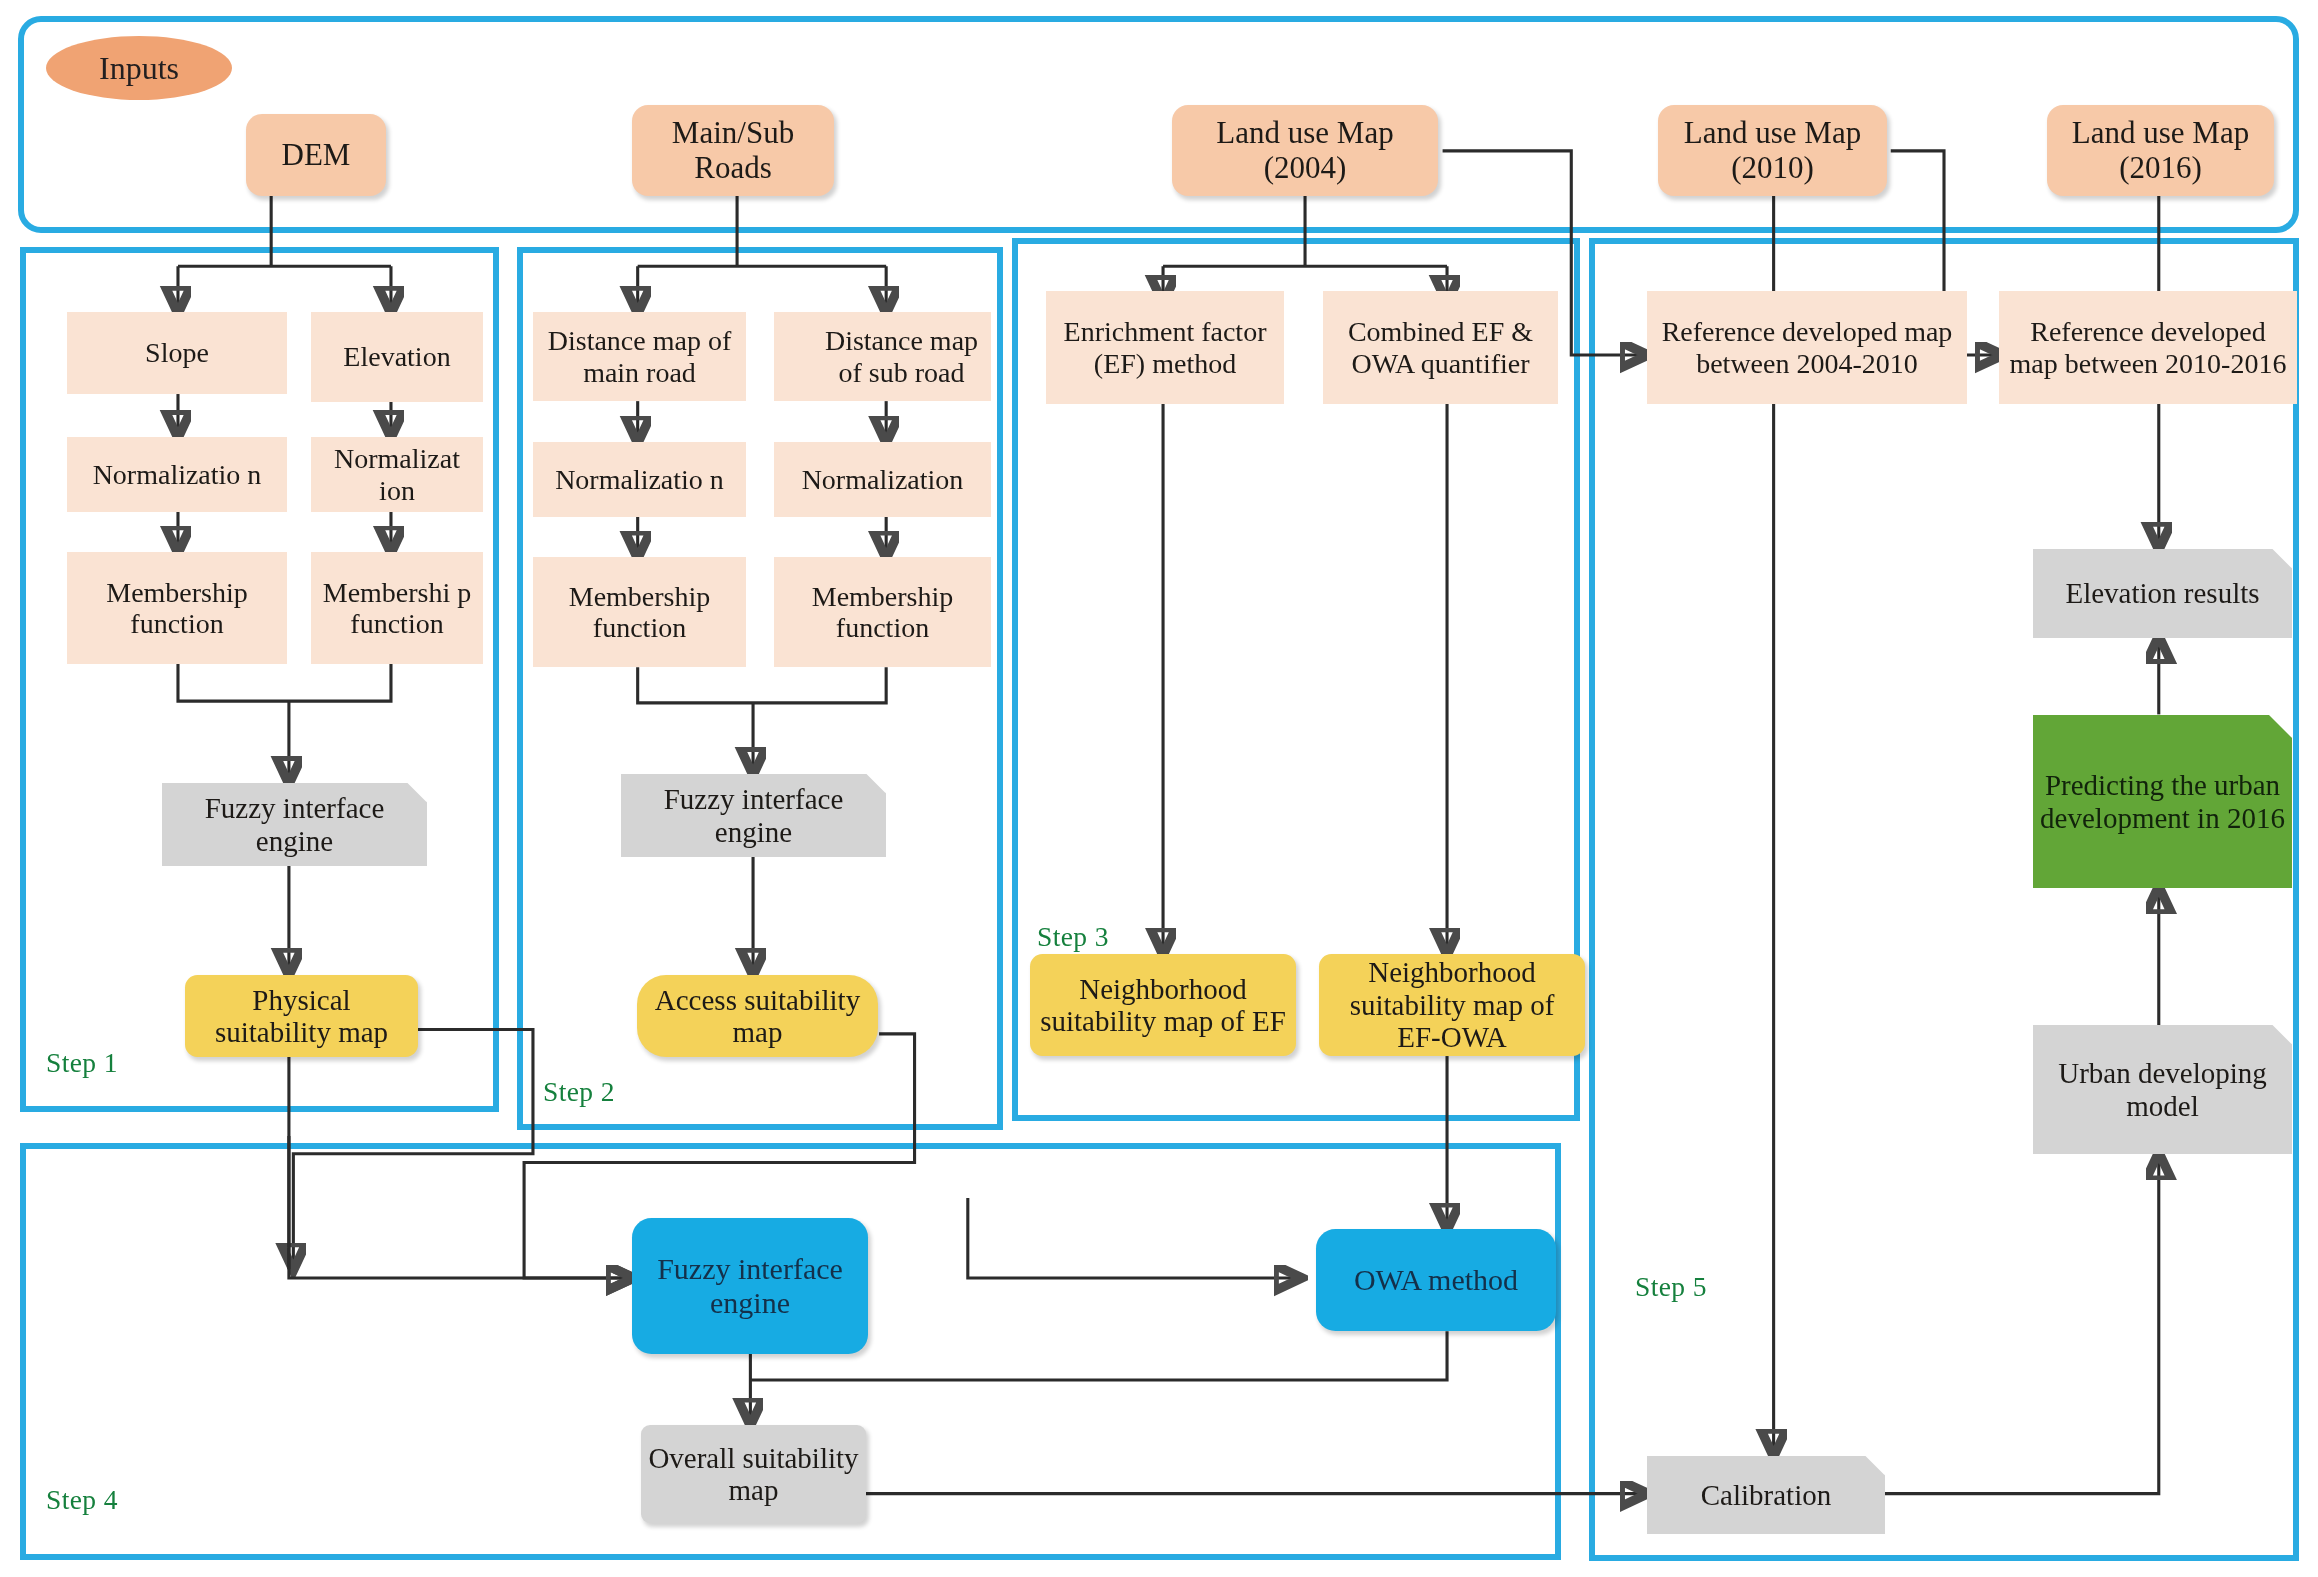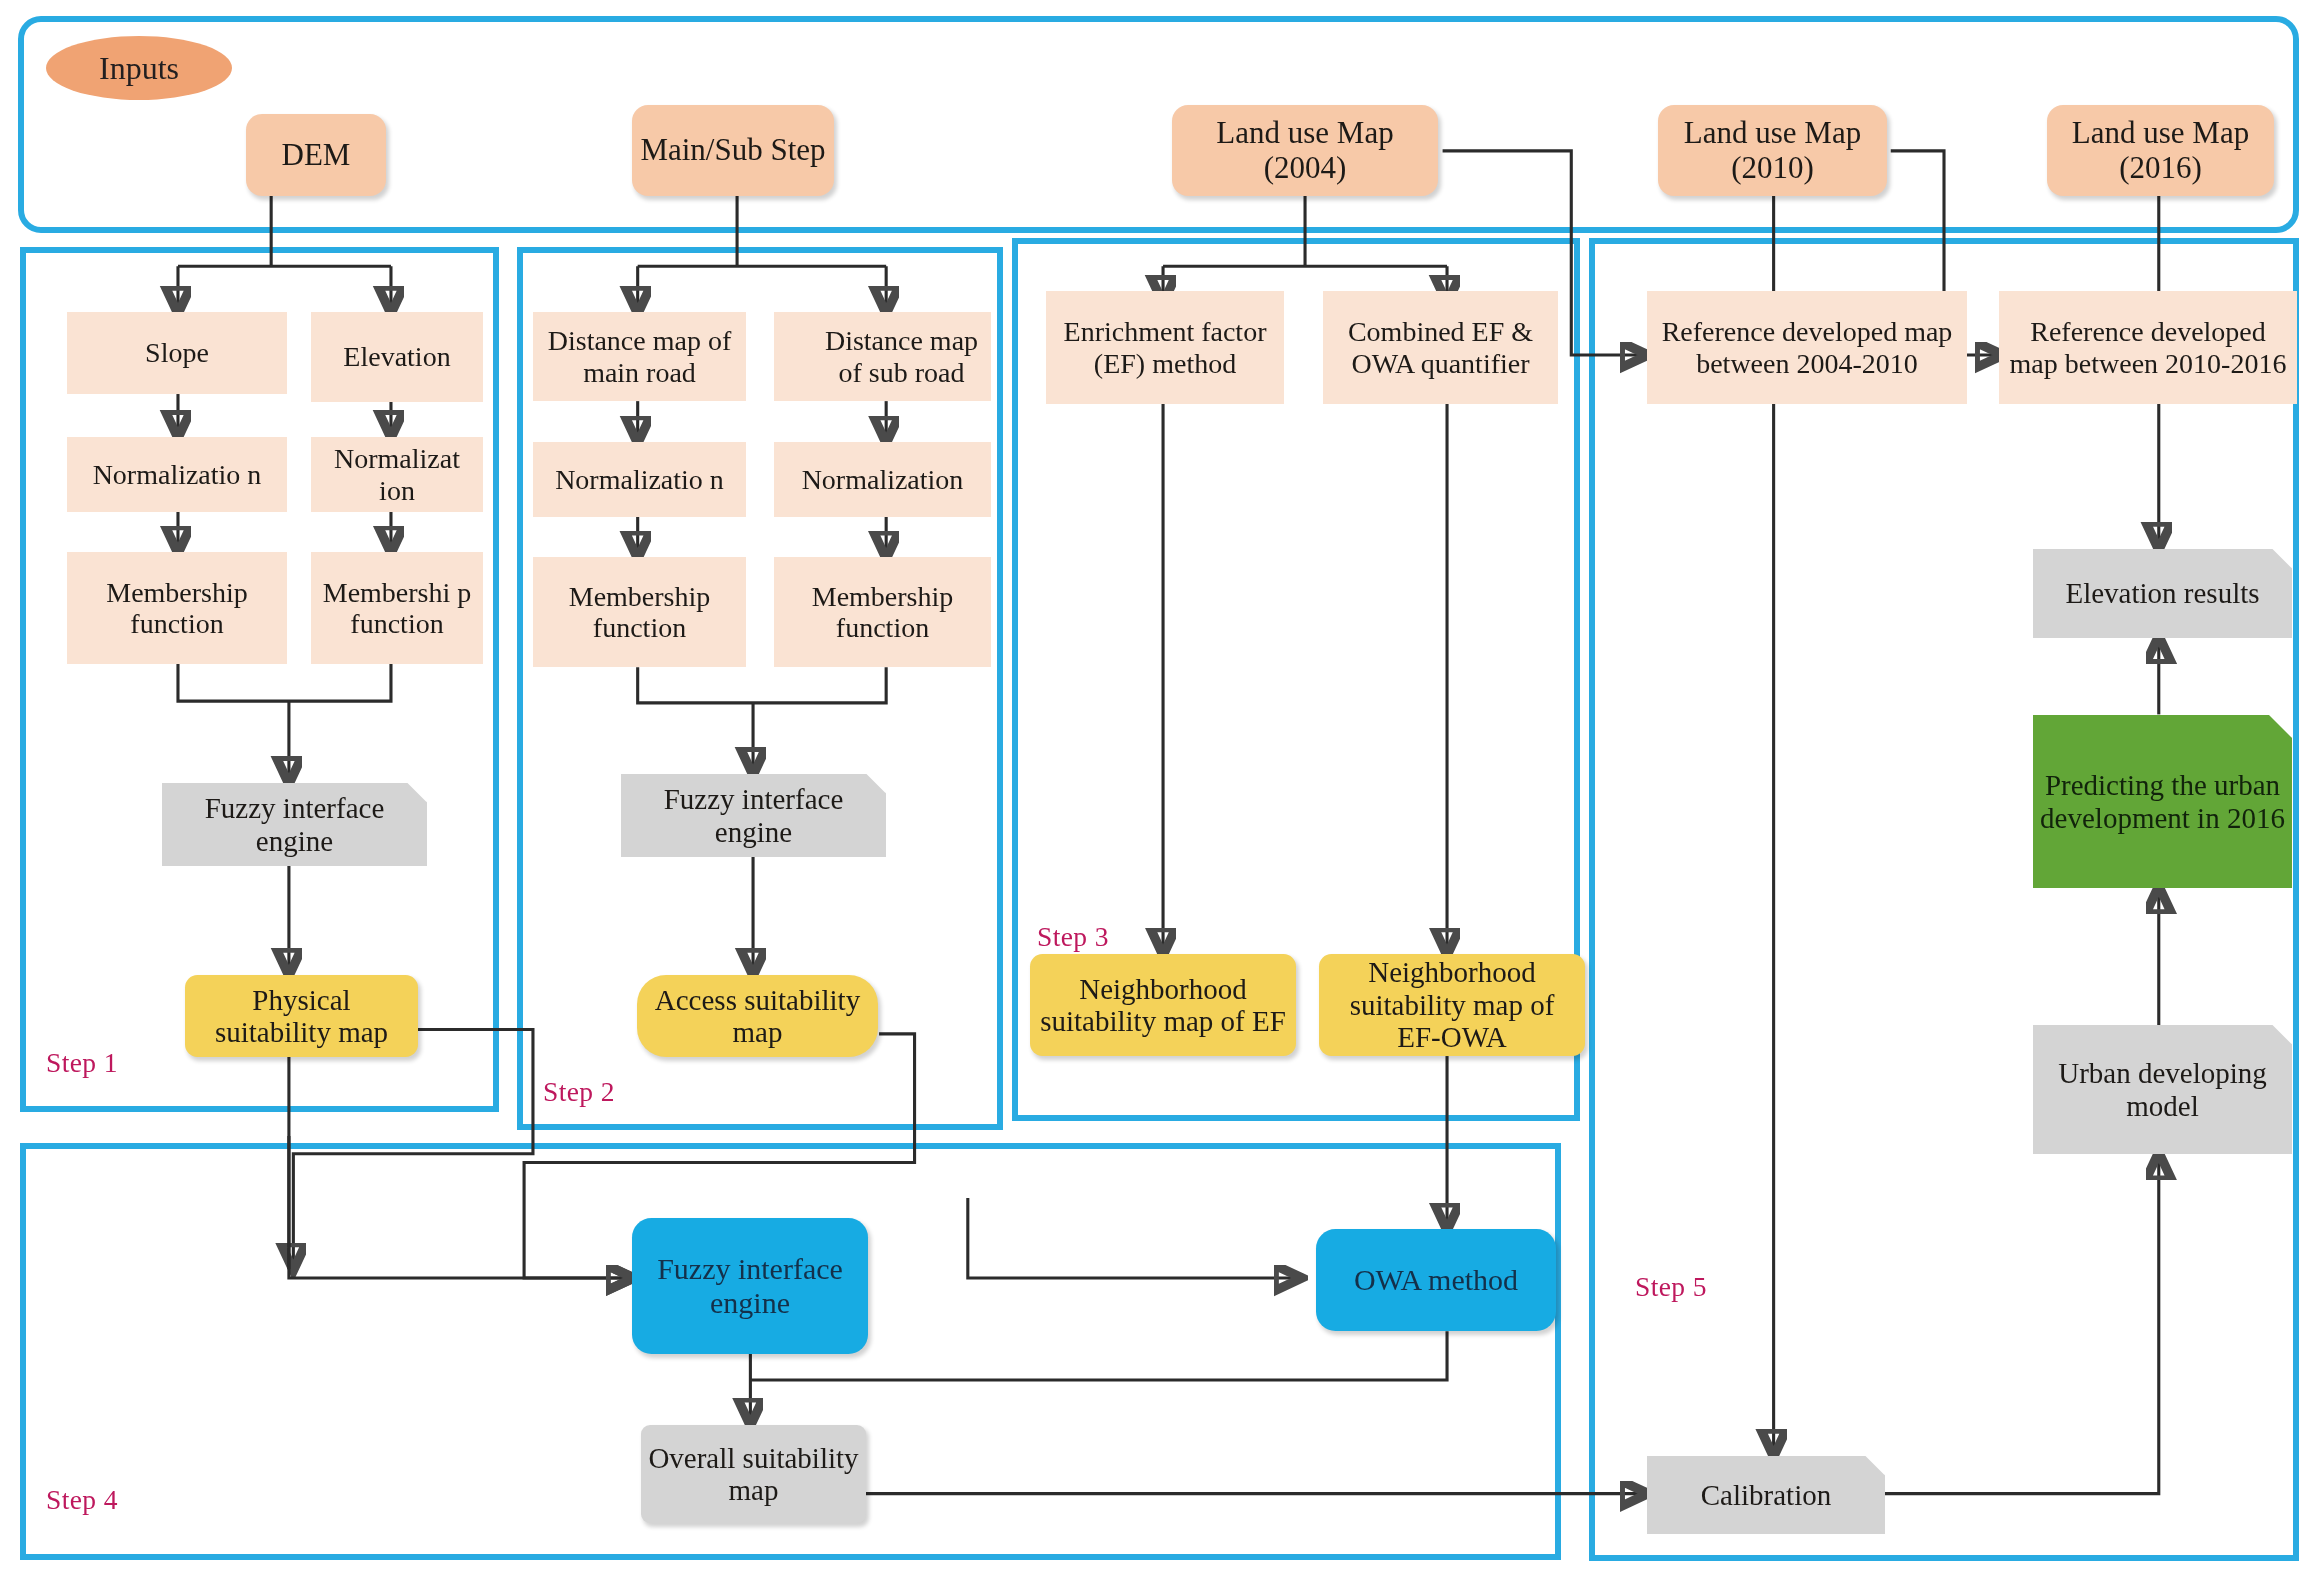--- a/index.html
+++ b/index.html
@@ -2,21 +2,21 @@
 <html style="font-size:14px"><head>
 <meta charset="utf-8">
 <style>
   html,body{margin:0;padding:0;background:#ffffff;}
   body{font-family:"Liberation Serif", serif;}
   #root{position:relative;width:2319px;height:1577px;background:#ffffff;overflow:hidden;}
 
   
   .panel{position:absolute;border:6.2px solid #29ABE2;background:transparent;box-sizing:border-box;}
   .panel.rounded{border-radius:23px;}
-  .panel-label{position:absolute;font-size:27.5px;color:#be185d;letter-spacing:0.4px;white-space:nowrap;}
+  .panel-label{position:absolute;font-size:27.5px;color:#15803d;letter-spacing:0.4px;white-space:nowrap;}
 
   
   .node{position:absolute;box-sizing:border-box;display:flex;align-items:center;justify-content:center;
         text-align:center;color:#1d1a17;line-height:1.12;padding:3.6px 7px;}
 
   .n-input{background:#F7C9A8;border-radius:16px;font-size:31px;
            box-shadow:2.7px 3.6px 4.4px rgba(0,0,0,.18);}
   .n-proc{background:#FAE3D3;font-size:28px;}
   .n-yellow{background:#F4D259;border-radius:12.4px;font-size:29px;
             box-shadow:2.7px 3.6px 4.4px rgba(0,0,0,.18);}
@@ -134,21 +134,21 @@
     <path class="dark" d="M2432,805 L2432,718" marker-end="url(#ar)"></path>
 
     <path class="dark" d="M2432,1155 L2432,1000" marker-end="url(#ar)"></path>
 
     <path class="dark" d="M2122,1683 L2432,1683 L2432,1300" marker-end="url(#ar)"></path>
   </svg>
 
   <div class="ellipse" style="left:46px;top:36px;width:186px;height:64px;">Inputs</div>
 
   <div class="node n-input" style="left:202px;top:114px;width:140px;height:82px;margin-left:44px;">DEM</div>
-  <div class="node n-input" style="left:632px;top:105px;width:202px;height:91px;">Main/Sub Step</div>
+  <div class="node n-input" style="left:632px;top:105px;width:202px;height:91px;">Main/Sub Roads</div>
   <div class="node n-input" style="left:1172px;top:105px;width:266px;height:91px;">Land use Map (2004)</div>
   <div class="node n-input" style="left:1658px;top:105px;width:229px;height:91px;">Land use Map (2010)</div>
   <div class="node n-input" style="left:2047px;top:105px;width:227px;height:91px;">Land use Map (2016)</div>
 
   <div class="node n-proc" style="left:67px;top:312px;width:220px;height:82px;">Slope</div>
   <div class="node n-proc" style="left:311px;top:312px;width:172px;height:90px;">Elevation</div>
   <div class="node n-proc" style="left:67px;top:437px;width:220px;height:75px;">Normalizatio n</div>
   <div class="node n-proc" style="left:311px;top:437px;width:172px;height:75px;">Normalizat ion</div>
   <div class="node n-proc" style="left:67px;top:552px;width:220px;height:112px;">Membership function</div>
   <div class="node n-proc" style="left:311px;top:552px;width:172px;height:112px;">Membershi p function</div>

